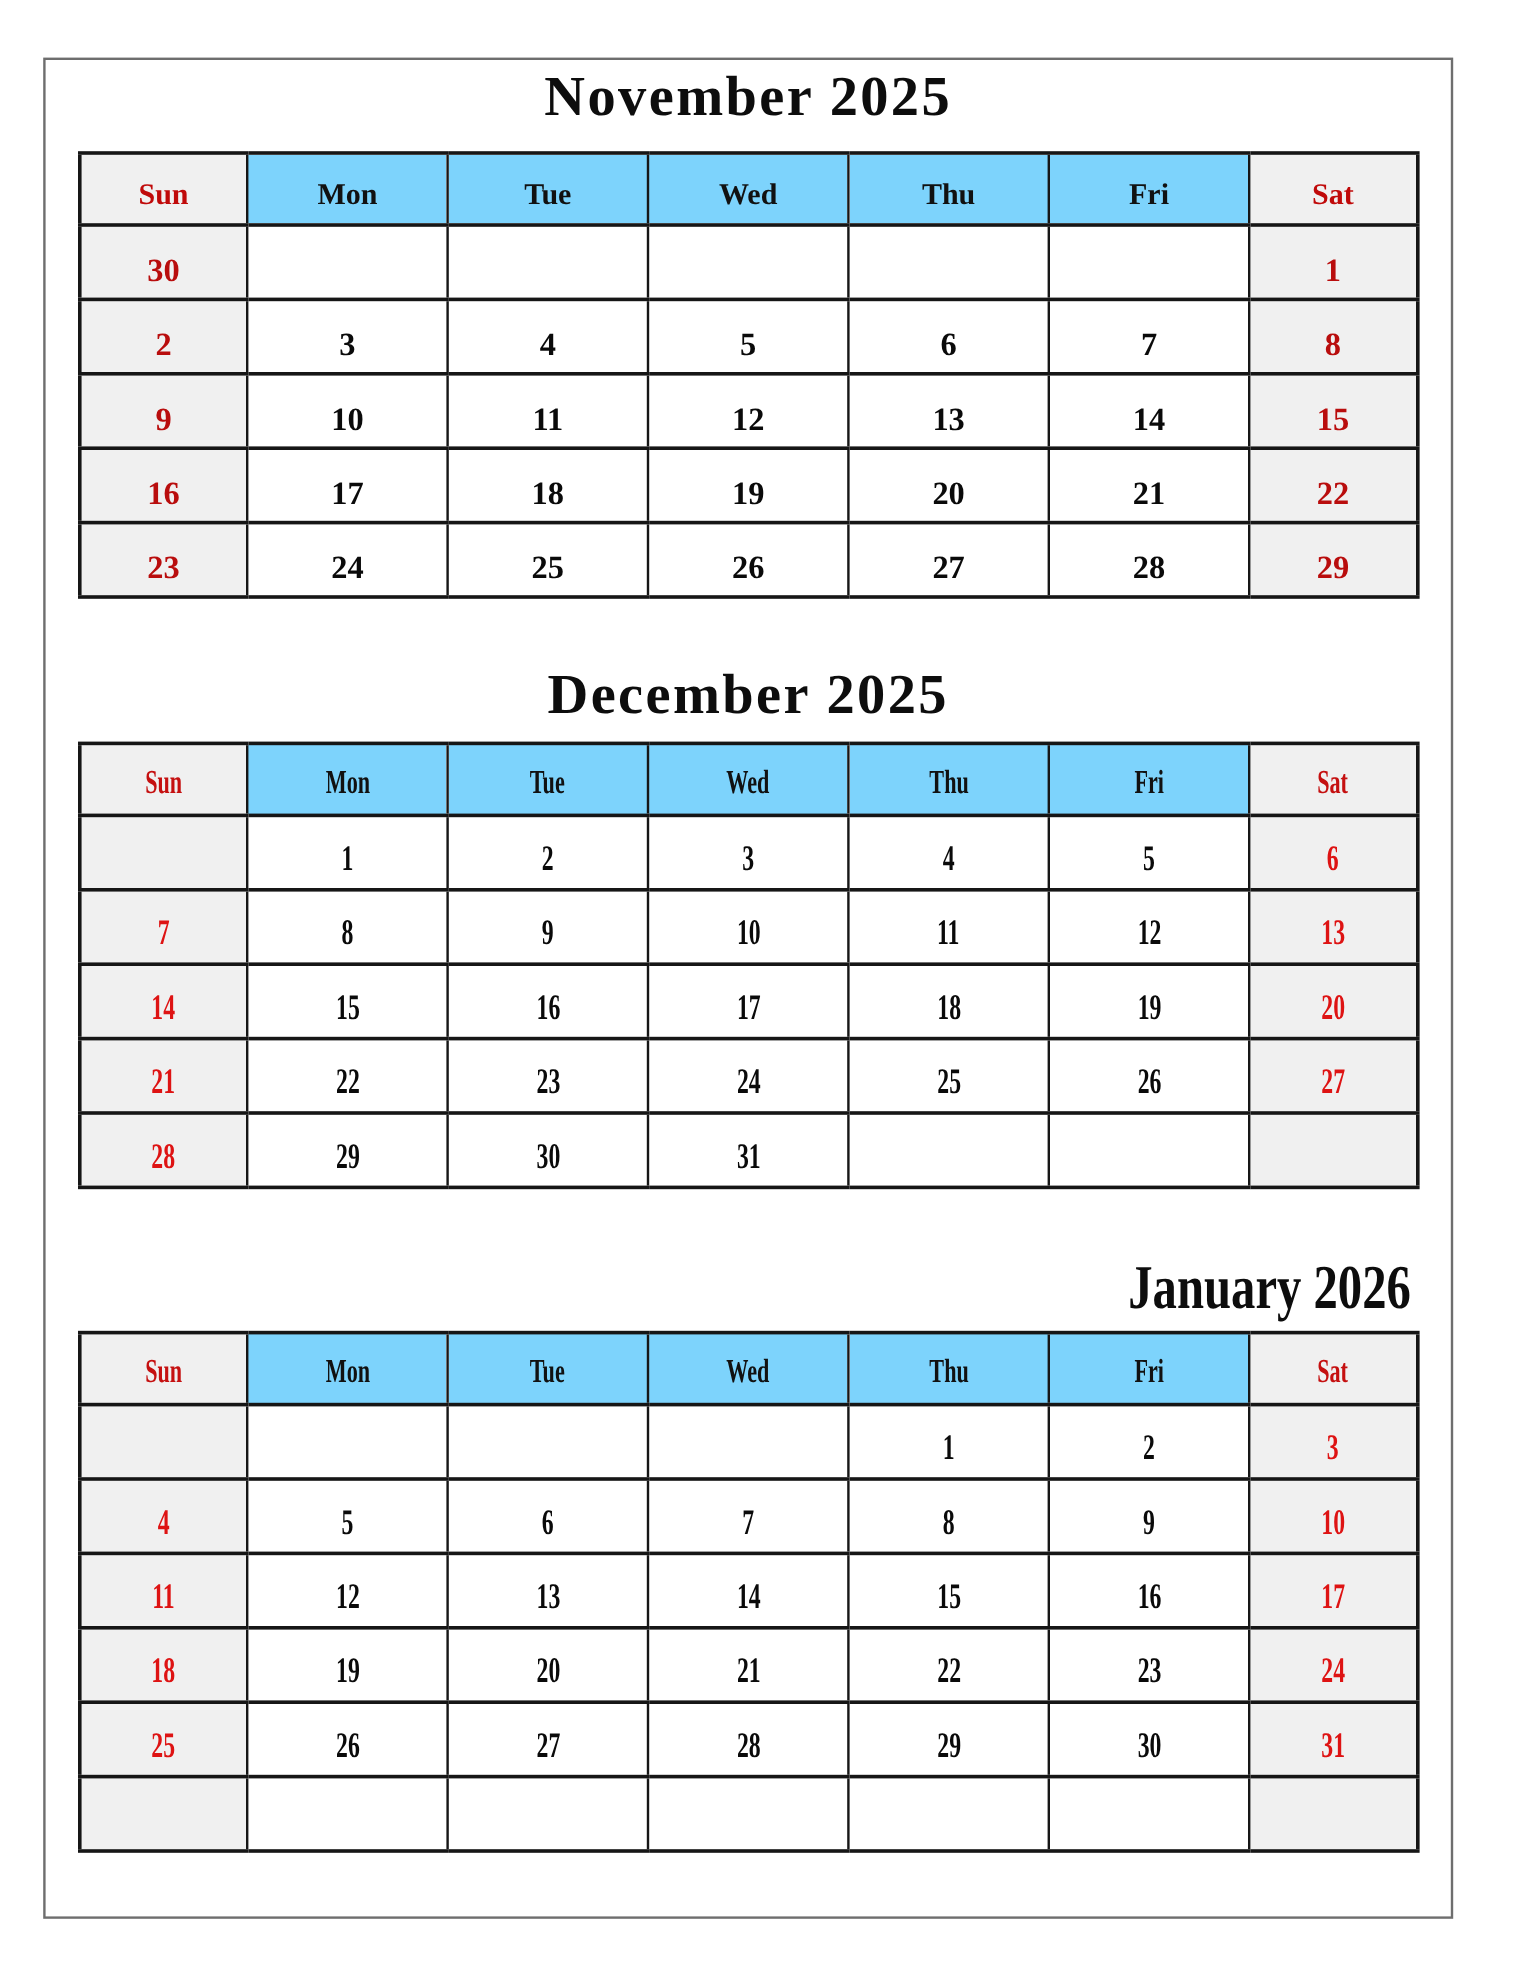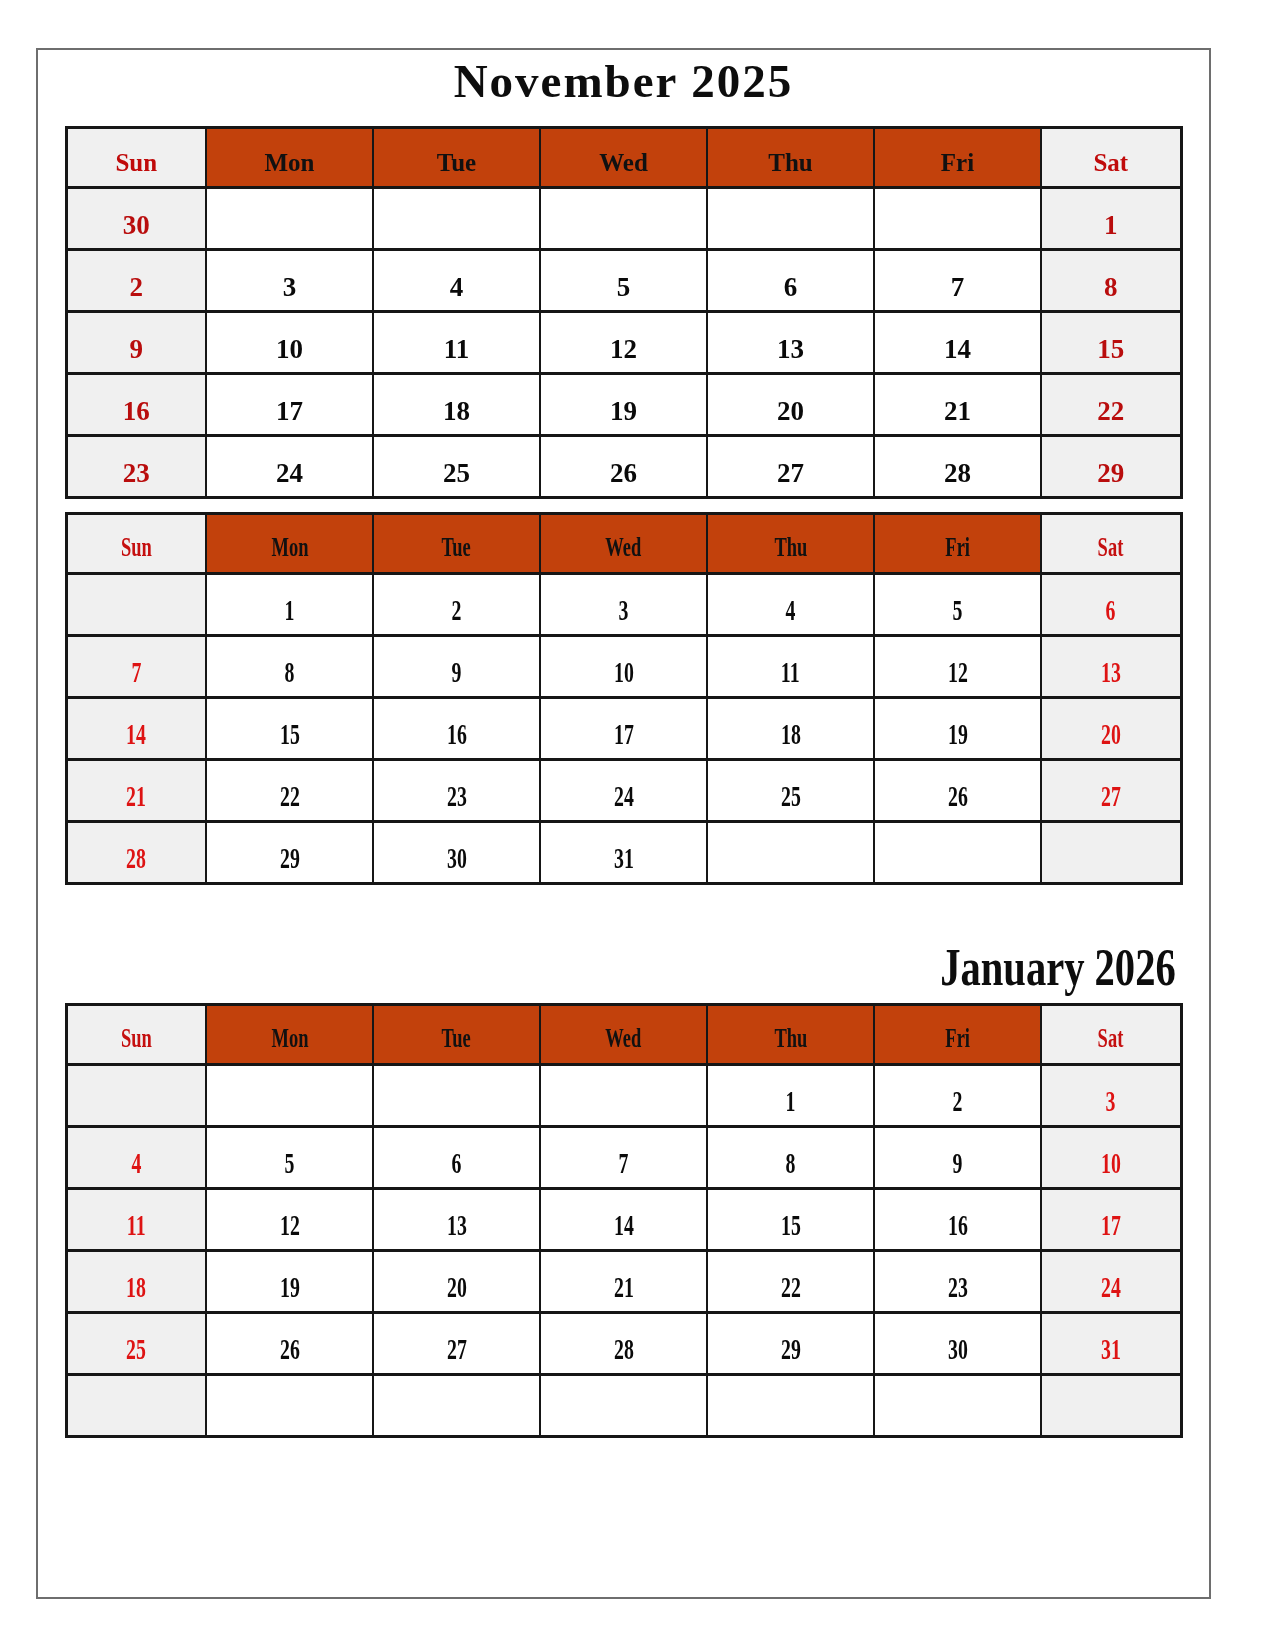--- a/index.html
+++ b/index.html
@@ -62,21 +62,21 @@
     vertical-align: bottom;
     box-sizing: border-box;
     overflow: hidden;
   }
   table.calendar th {
     height: 60px;
     font-size: 25px;
     font-weight: bold;
     color: var(--weekday-text, #111111);
     padding: 0 0 9px 0;
-    background: #c2410c;
+    background: #7dd3fc;
   }
   table.calendar td {
     height: 62px;
     font-size: 27px;
     font-weight: bold;
     color: var(--day-text, #0a0a0a);
     padding: 0 0 7px 0;
     background: #ffffff;
   }
   table.calendar th.weekend, table.calendar td.weekend {
@@ -175,20 +175,21 @@
             <td class="weekend"><span>23</span></td>
             <td><span>24</span></td>
             <td><span>25</span></td>
             <td><span>26</span></td>
             <td><span>27</span></td>
             <td><span>28</span></td>
             <td class="weekend"><span>29</span></td>
           </tr>
         </tbody>
       </table>
+      <div class="cal-title" id="title-1"><span>December 2025</span></div>
       <table class="calendar cal-narrow" id="table-1">
         <colgroup>
           <col style="width: 140px;">
           <col style="width: 167px;">
           <col style="width: 167px;">
           <col style="width: 167px;">
           <col style="width: 167px;">
           <col style="width: 167px;">
           <col style="width: 140px;">
         </colgroup>

